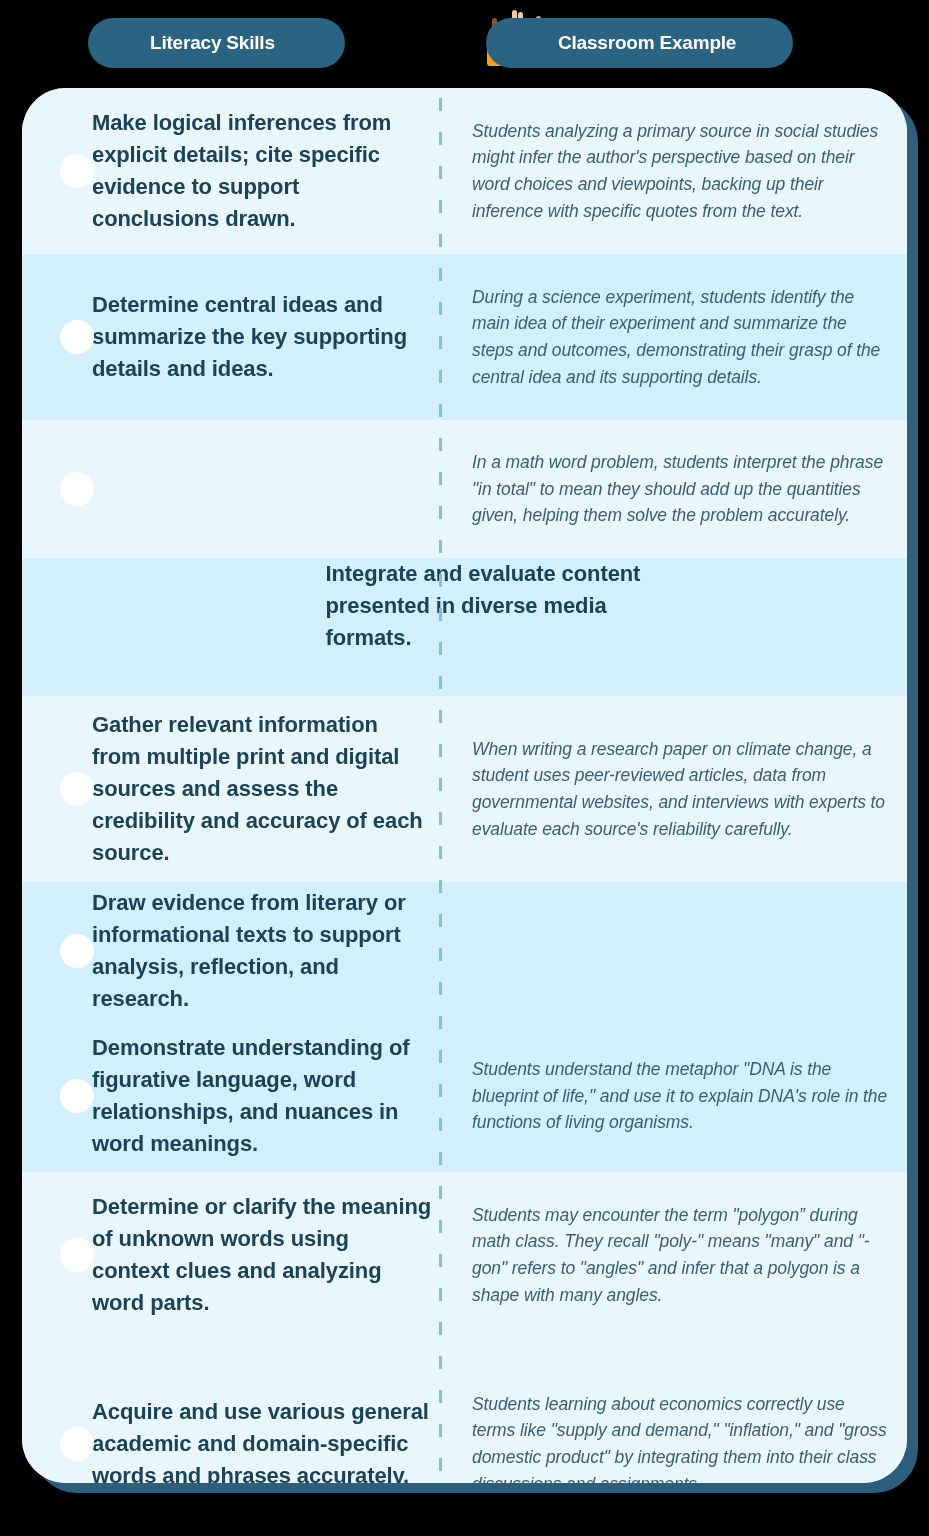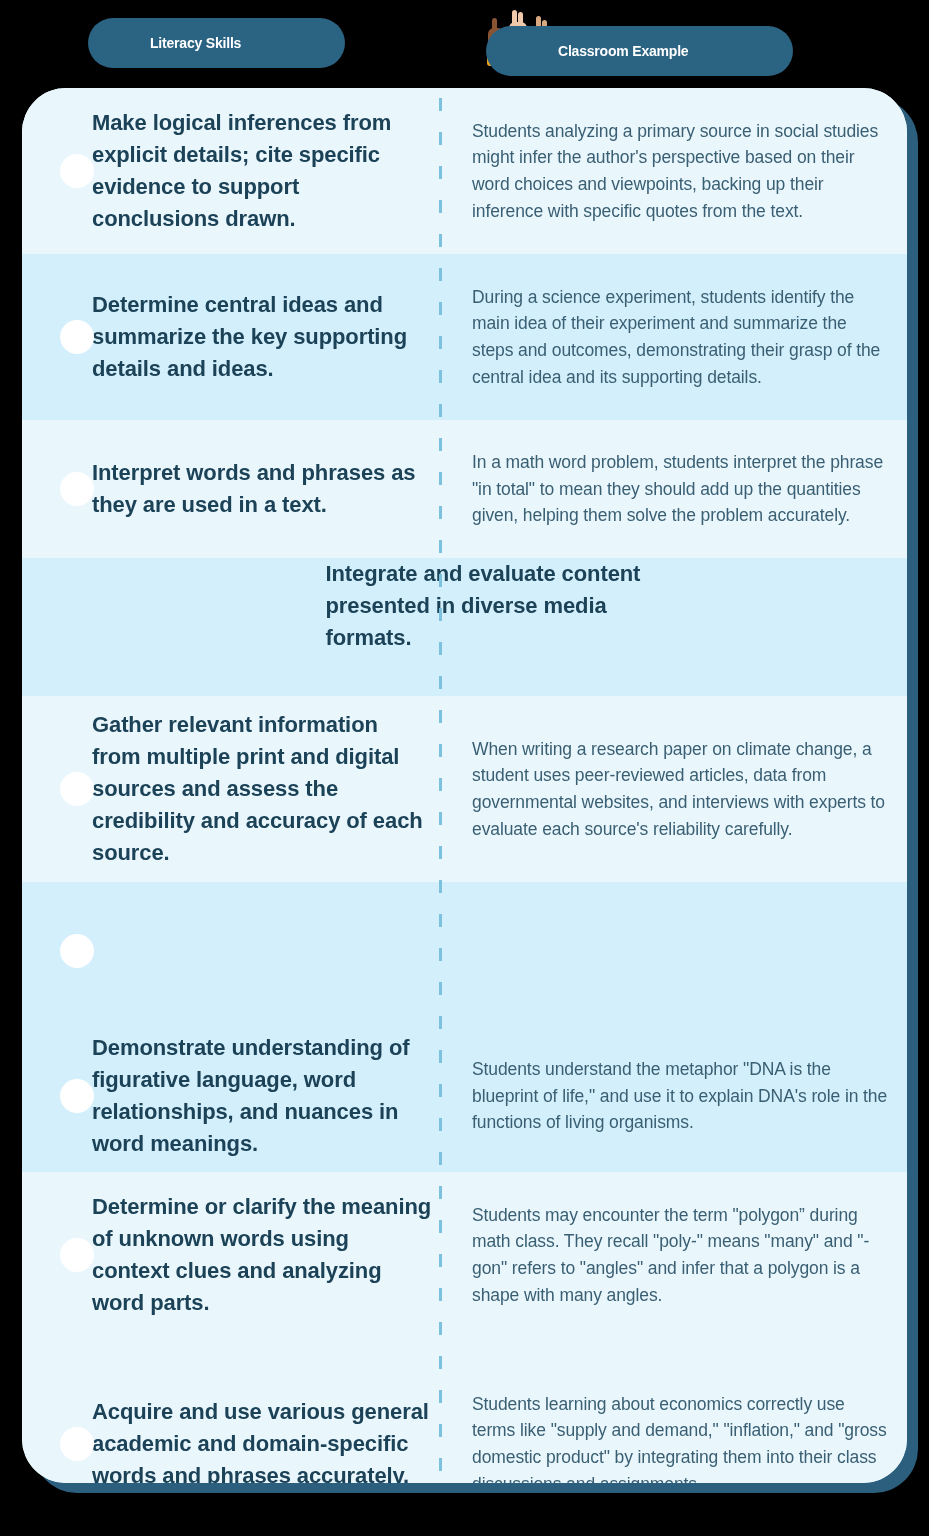--- a/index.html
+++ b/index.html
@@ -33,27 +33,27 @@
     box-sizing: border-box;
   }
   .pill-literacy {
     left: 88px;
     top: 18px;
     width: 257px;
     padding-left: 62px;
   }
   .pill-classroom {
     left: 486px;
-    top: 26px;
+    top: 18px;
     width: 307px;
     padding-left: 72px;
   }
   .pill-label {
     color: #ffffff;
-    font-size: 14px;
+    font-size: 19px;
     font-weight: bold;
     letter-spacing: -0.2px;
     white-space: nowrap;
   }
 
   
   .pencil-icon {
     position: absolute;
     left: 84px;
     top: 10px;
@@ -131,20 +131,21 @@
     font-weight: bold;
     line-height: 1.45;
     letter-spacing: -0.1px;
   }
 
   .cell-example {
     flex: 1 1 auto;
     box-sizing: border-box;
     padding-left: 32px;
     padding-right: 16px;
+    font-style: italic;
   }
   .example-text {
     color: #3a5f73;
     font-size: 17.5px;
     line-height: 1.52;
     letter-spacing: -0.1px;
   }
 
   
   .divider {
@@ -230,21 +231,20 @@
           <span class="bullet"></span>
           <div class="skill-text">Determine central ideas and summarize the key supporting details and ideas.</div>
         </div>
         <div class="cell-example">
           <div class="example-text">During a science experiment, students identify the main idea of their experiment and summarize the steps and outcomes, demonstrating their grasp of the central idea and its supporting details.</div>
         </div>
       </div>
       <div class="row light" style="height: 138px;">
         <div class="cell-skill">
           <span class="bullet"></span>
-          <div class="skill-text">Interpret words and phrases as they are used in a text.</div>
         </div>
         <div class="cell-example">
           <div class="example-text">In a math word problem, students interpret the phrase "in total" to mean they should add up the quantities given, helping them solve the problem accurately.</div>
         </div>
       </div>
       <div class="row dark" style="height: 138px; flex-direction: column;">
         <div class="cell-skill">
           <span class="bullet"></span>
           <div class="skill-text">Integrate and evaluate content presented in diverse media formats.</div>
         </div>
@@ -254,20 +254,21 @@
           <span class="bullet"></span>
           <div class="skill-text">Gather relevant information from multiple print and digital sources and assess the credibility and accuracy of each source.</div>
         </div>
         <div class="cell-example">
           <div class="example-text">When writing a research paper on climate change, a student uses peer-reviewed articles, data from governmental websites, and interviews with experts to evaluate each source's reliability carefully.</div>
         </div>
       </div>
       <div class="row dark" style="height: 138px;">
         <div class="cell-skill">
           <span class="bullet"></span>
+          <div class="skill-text">Draw evidence from literary or informational texts to support analysis, reflection, and research.</div>
         </div>
       </div>
       <div class="row dark" style="height: 152px;">
         <div class="cell-skill">
           <span class="bullet"></span>
           <div class="skill-text">Demonstrate understanding of figurative language, word relationships, and nuances in word meanings.</div>
         </div>
         <div class="cell-example">
           <div class="example-text">Students understand the metaphor "DNA is the blueprint of life," and use it to explain DNA's role in the functions of living organisms.</div>
         </div>

